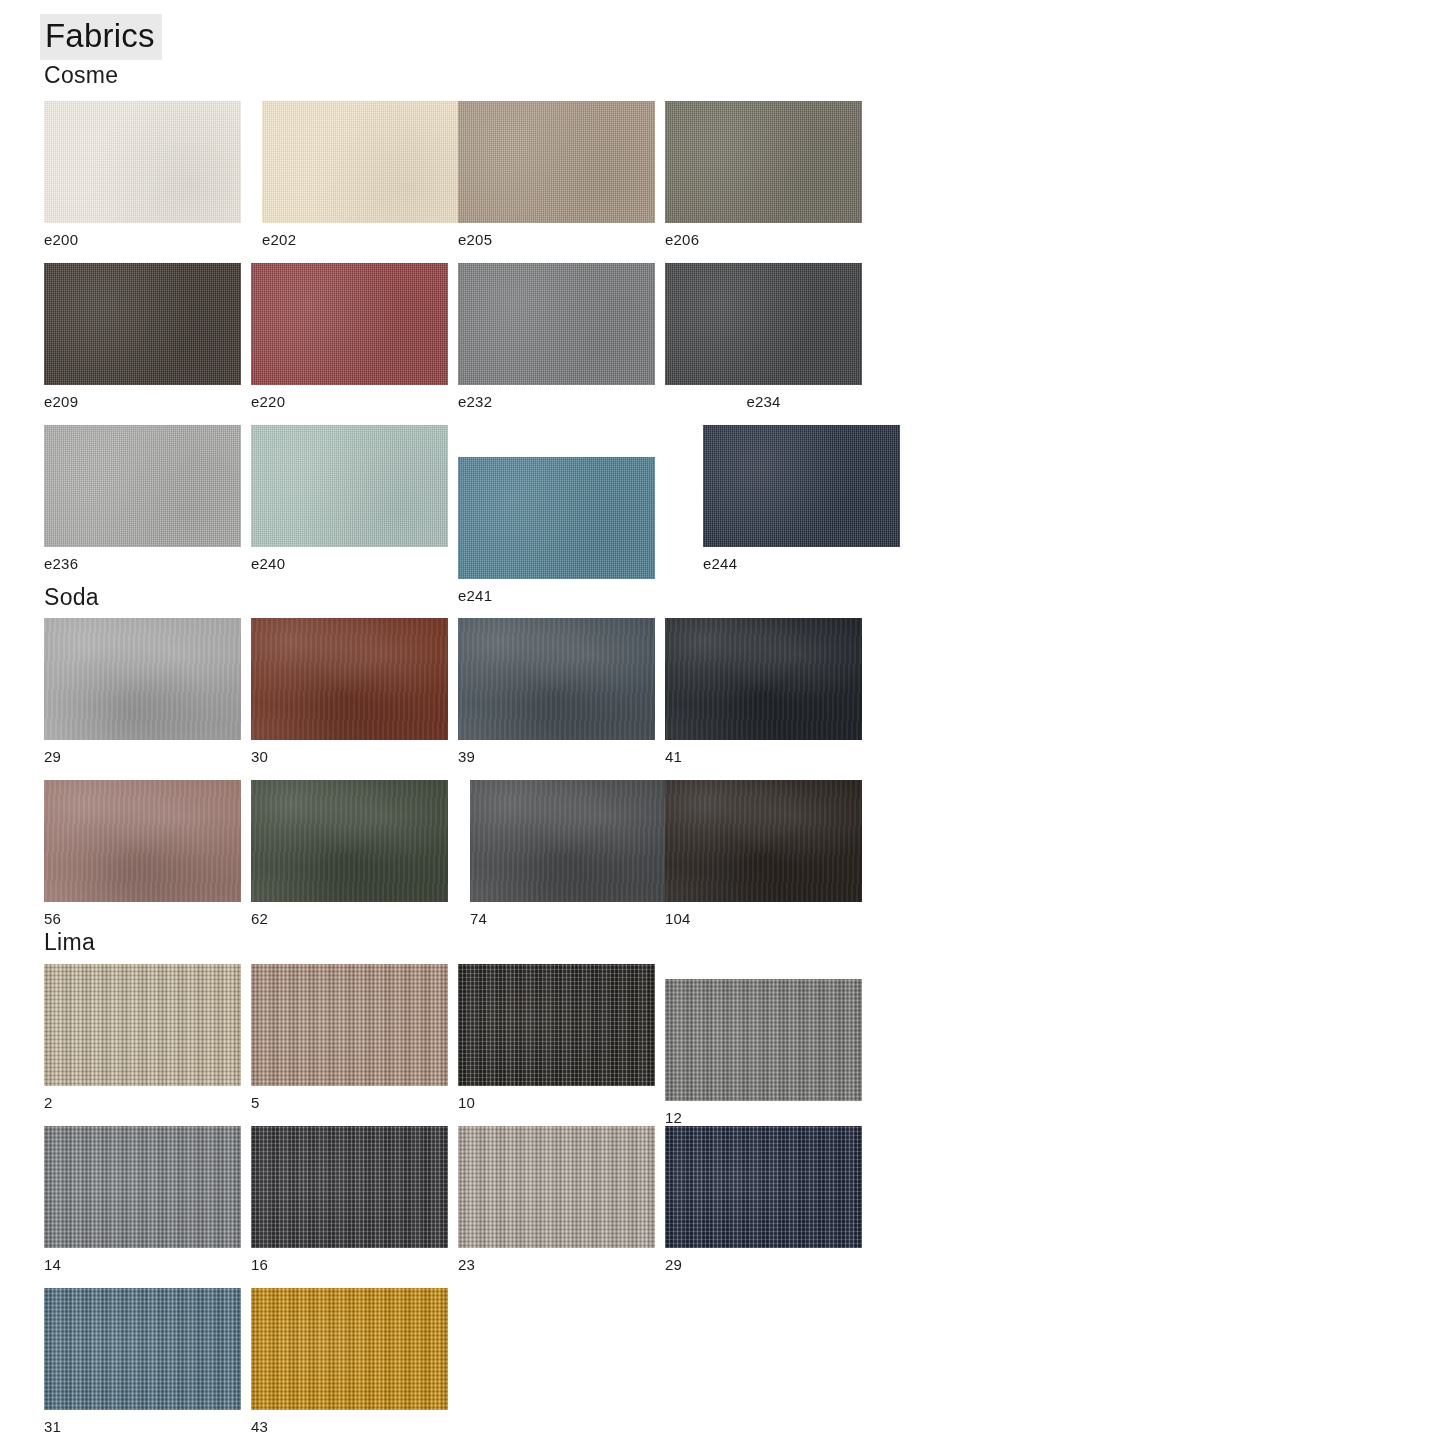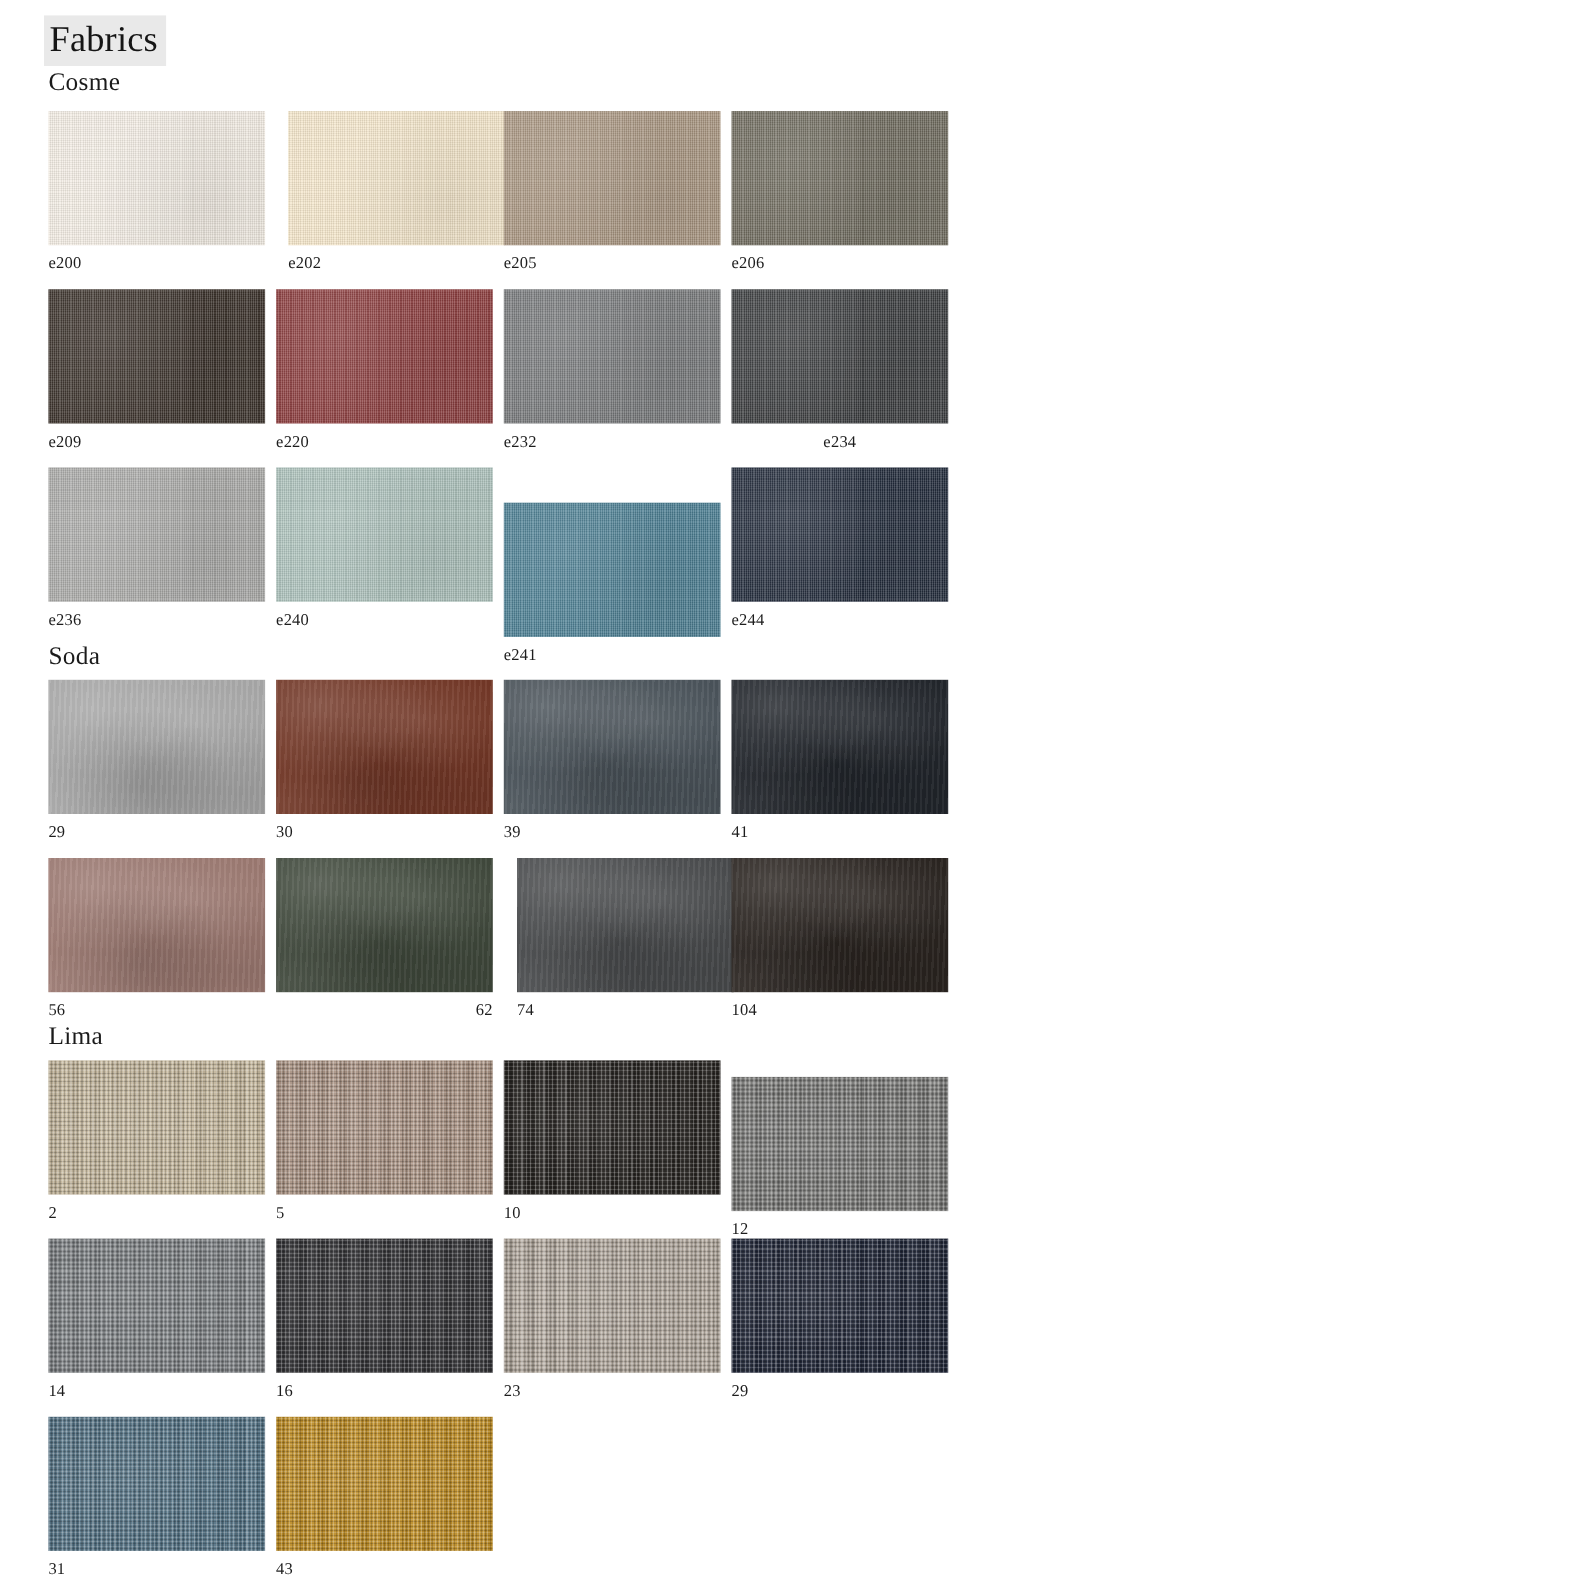--- a/index.html
+++ b/index.html
@@ -12,21 +12,20 @@
     height: 1445px;
     font-family: "Liberation Sans", "DejaVu Sans", sans-serif;
     color: #1a1a1a;
     overflow: hidden;
   }
   .page {
     position: relative;
     width: 1445px;
     height: 1087px;
     padding: 0;
-    font-family: Liberation Serif, serif;
   }
   .page-title {
     position: absolute;
     left: 40px;
     top: 14px;
     font-size: 33px;
     font-weight: 400;
     line-height: 1.28;
     letter-spacing: 0.2px;
     color: #151515;
@@ -202,21 +201,21 @@
           <div class="tex tex-cosme"></div>
         </div>
         <div class="swatch-label">e240</div>
       </div>
       <div class="swatch-cell" style="left: 458px; top: 425px; margin-top: 32px;">
         <div class="swatch" style="background-color: rgb(75, 126, 146);">
           <div class="tex tex-cosme"></div>
         </div>
         <div class="swatch-label">e241</div>
       </div>
-      <div class="swatch-cell" style="left: 665px; top: 425px;">
+      <div class="swatch-cell" style="left: 703px; top: 425px;">
         <div class="swatch" style="background-color: rgb(35, 44, 60);">
           <div class="tex tex-cosme"></div>
         </div>
         <div class="swatch-label">e244</div>
       </div>
       <h2 class="group-title" style="top: 584px; text-align: center;">Soda</h2>
       <div class="swatch-cell" style="left: 44px; top: 618px;">
         <div class="swatch" style="background-color: rgb(169, 169, 169);">
           <div class="tex tex-soda"></div>
         </div>
@@ -239,21 +238,21 @@
           <div class="tex tex-soda"></div>
         </div>
         <div class="swatch-label">41</div>
       </div>
       <div class="swatch-cell" style="left: 44px; top: 780px;">
         <div class="swatch" style="background-color: rgb(157, 122, 114);">
           <div class="tex tex-soda"></div>
         </div>
         <div class="swatch-label">56</div>
       </div>
-      <div class="swatch-cell" style="left: 251px; top: 780px; text-align: right;">
+      <div class="swatch-cell" style="left: 251px; top: 780px;">
         <div class="swatch" style="background-color: rgb(65, 74, 61);">
           <div class="tex tex-soda"></div>
         </div>
         <div class="swatch-label">62</div>
       </div>
       <div class="swatch-cell" style="left: 458px; top: 780px; margin-left: 12px;">
         <div class="swatch" style="background-color: rgb(74, 76, 78);">
           <div class="tex tex-soda"></div>
         </div>
         <div class="swatch-label">74</div>

